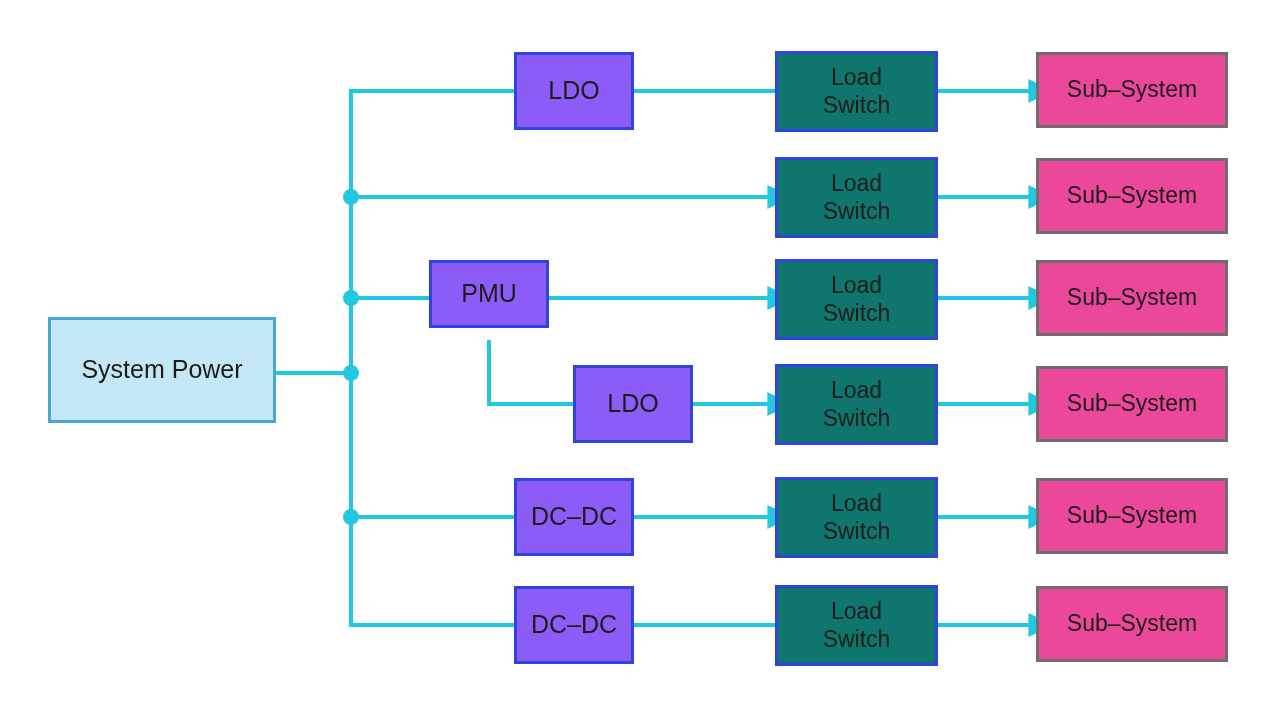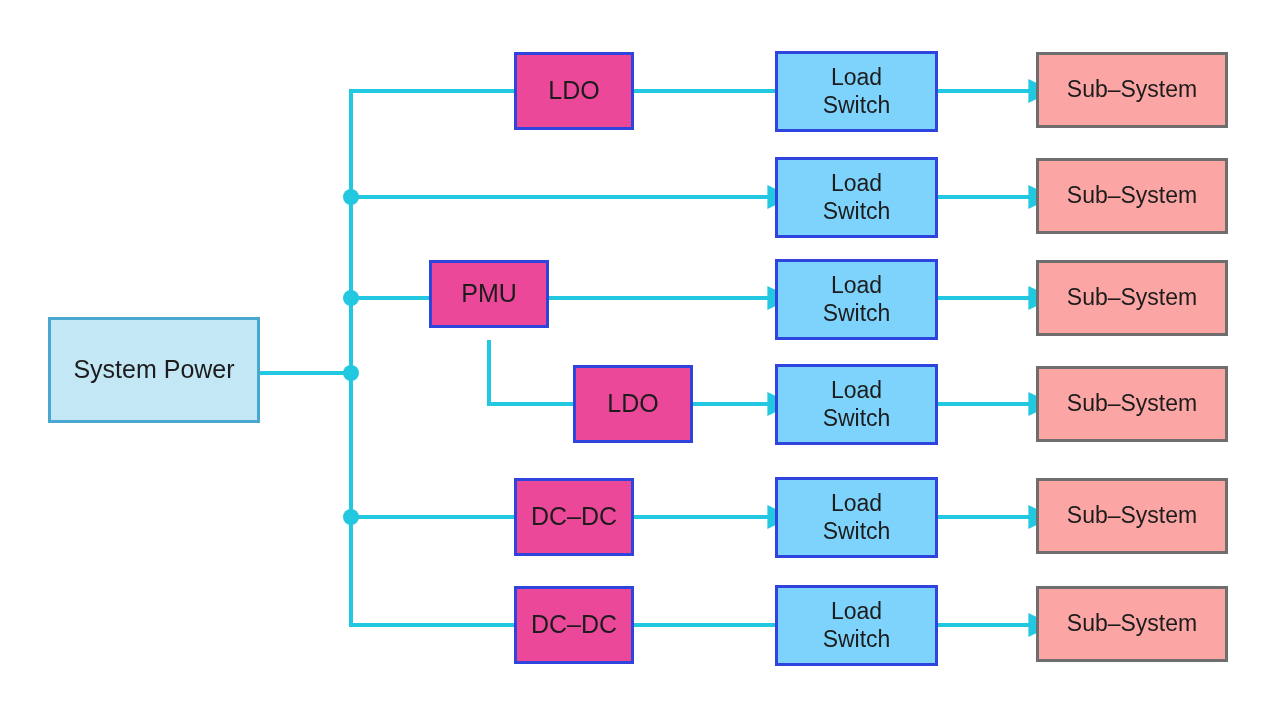--- a/index.html
+++ b/index.html
@@ -36,31 +36,31 @@
     color: #1c1c1c;
     white-space: pre-line;
     z-index: 3;
   }
   .node-source {
     background: #c4e7f5;
     border: 3px solid #4aa8d0;
     font-size: 25px;
   }
   .node-conv {
-    background: #ec4899;
+    background: #8b5cf6;
     border: 3px solid #2f44dd;
     font-size: 25px;
   }
   .node-switch {
-    background: #7dd3fc;
+    background: #0f766e;
     border: 3px solid #2f44dd;
     font-size: 23px;
   }
   .node-sink {
-    background: #fca5a5;
+    background: #ec4899;
     border: 3px solid #6e6e6e;
     font-size: 23px;
   }
 </style>
 </head>
 <body>
 
 <div id="canvas">
 
   <svg id="wires" viewBox="0 0 1280 720" xmlns="http://www.w3.org/2000/svg">
@@ -94,21 +94,21 @@
       </g>
     <g id="dot-group">
         <circle cx="351" cy="197" r="8" fill="#22c8e0"></circle>
         <circle cx="351" cy="298" r="8" fill="#22c8e0"></circle>
         <circle cx="351" cy="373" r="8" fill="#22c8e0"></circle>
         <circle cx="351" cy="517" r="8" fill="#22c8e0"></circle>
       </g>
   </svg>
 
   <div id="node-layer">
-      <div class="node node-source" style="left: 48px; top: 317px; width: 212px; height: 106px;"><span>System Power</span></div>
+      <div class="node node-source" style="left: 48px; top: 317px; width: 228px; height: 106px;"><span>System Power</span></div>
       <div class="node node-conv" style="left: 514px; top: 52px; width: 120px; height: 78px;"><span>LDO</span></div>
       <div class="node node-conv" style="left: 429px; top: 260px; width: 120px; height: 68px;"><span>PMU</span></div>
       <div class="node node-conv" style="left: 573px; top: 365px; width: 120px; height: 78px;"><span>LDO</span></div>
       <div class="node node-conv" style="left: 514px; top: 478px; width: 120px; height: 78px;"><span>DC–DC</span></div>
       <div class="node node-conv" style="left: 514px; top: 586px; width: 120px; height: 78px;"><span>DC–DC</span></div>
       <div class="node node-switch" style="left: 775px; top: 51px; width: 163px; height: 81px;"><span>Load
 Switch</span></div>
       <div class="node node-switch" style="left: 775px; top: 157px; width: 163px; height: 81px;"><span>Load
 Switch</span></div>
       <div class="node node-switch" style="left: 775px; top: 259px; width: 163px; height: 81px;"><span>Load

